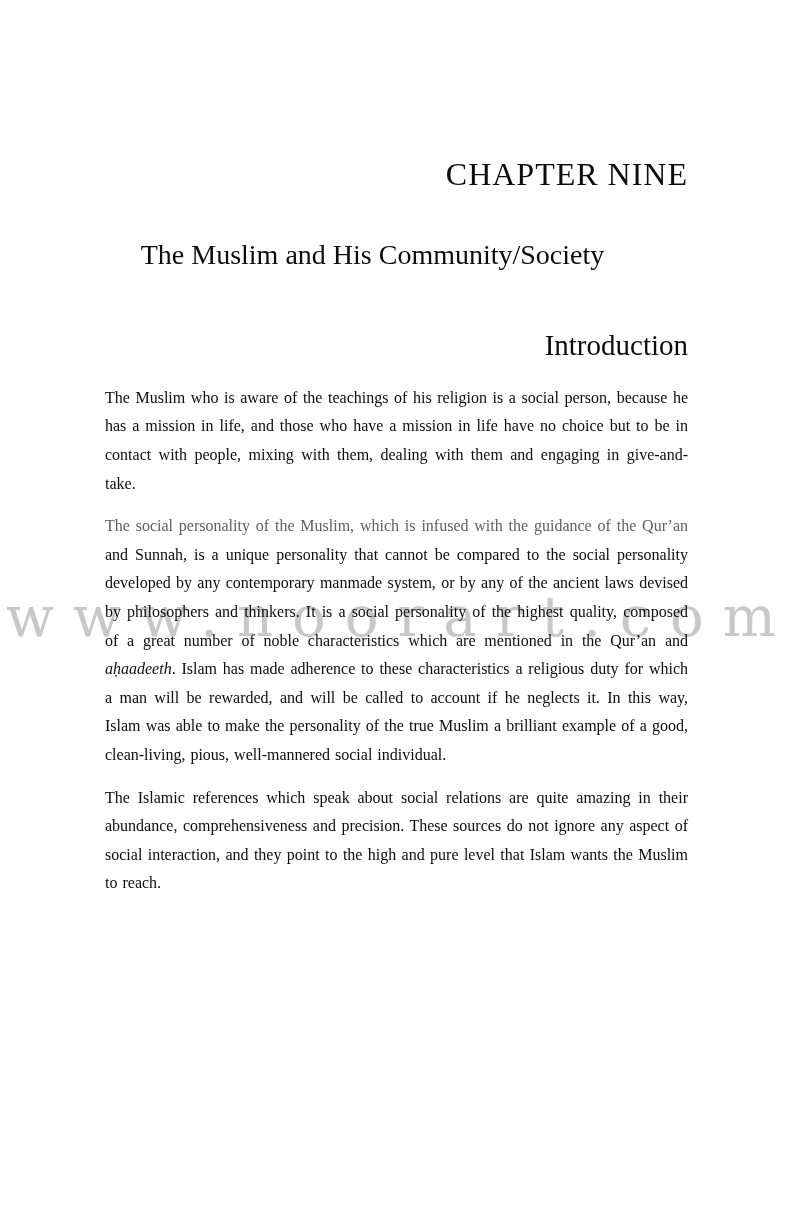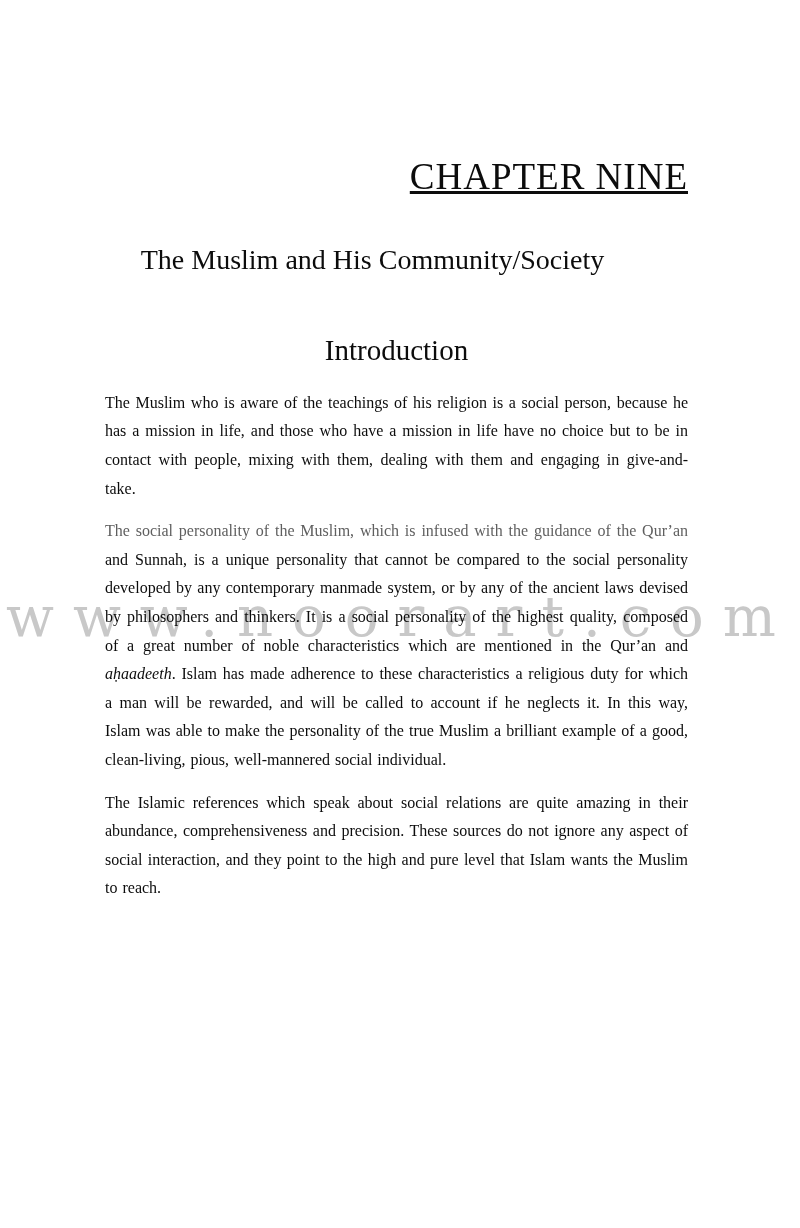--- a/index.html
+++ b/index.html
@@ -29,40 +29,39 @@
     white-space: nowrap;
     user-select: none;
   }
   .content {
     position: relative;
     z-index: 2;
     padding: 0 112px 0 105px;
   }
   .chapter-heading {
     margin: 158px 0 0 0;
-    font-size: 37px;
+    font-size: 32px;
     line-height: 1;
     font-weight: normal;
     letter-spacing: 1px;
     text-align: right;
-    text-decoration: underline;
   }
   .chapter-title {
     margin: 50px 48px 0 0;
     font-size: 28px;
     line-height: 1.1;
     font-weight: normal;
     text-align: center;
   }
   .section-heading {
     margin: 60px 0 0 0;
     font-size: 29px;
     line-height: 1;
     font-weight: normal;
-    text-align: center;
+    text-align: right;
   }
   .paragraphs {
     margin-top: 24px;
   }
   .paragraphs p {
     margin: 0 0 14px 0;
     font-size: 16px;
     line-height: 28.6px;
     text-align: justify;
     word-spacing: 1px;

